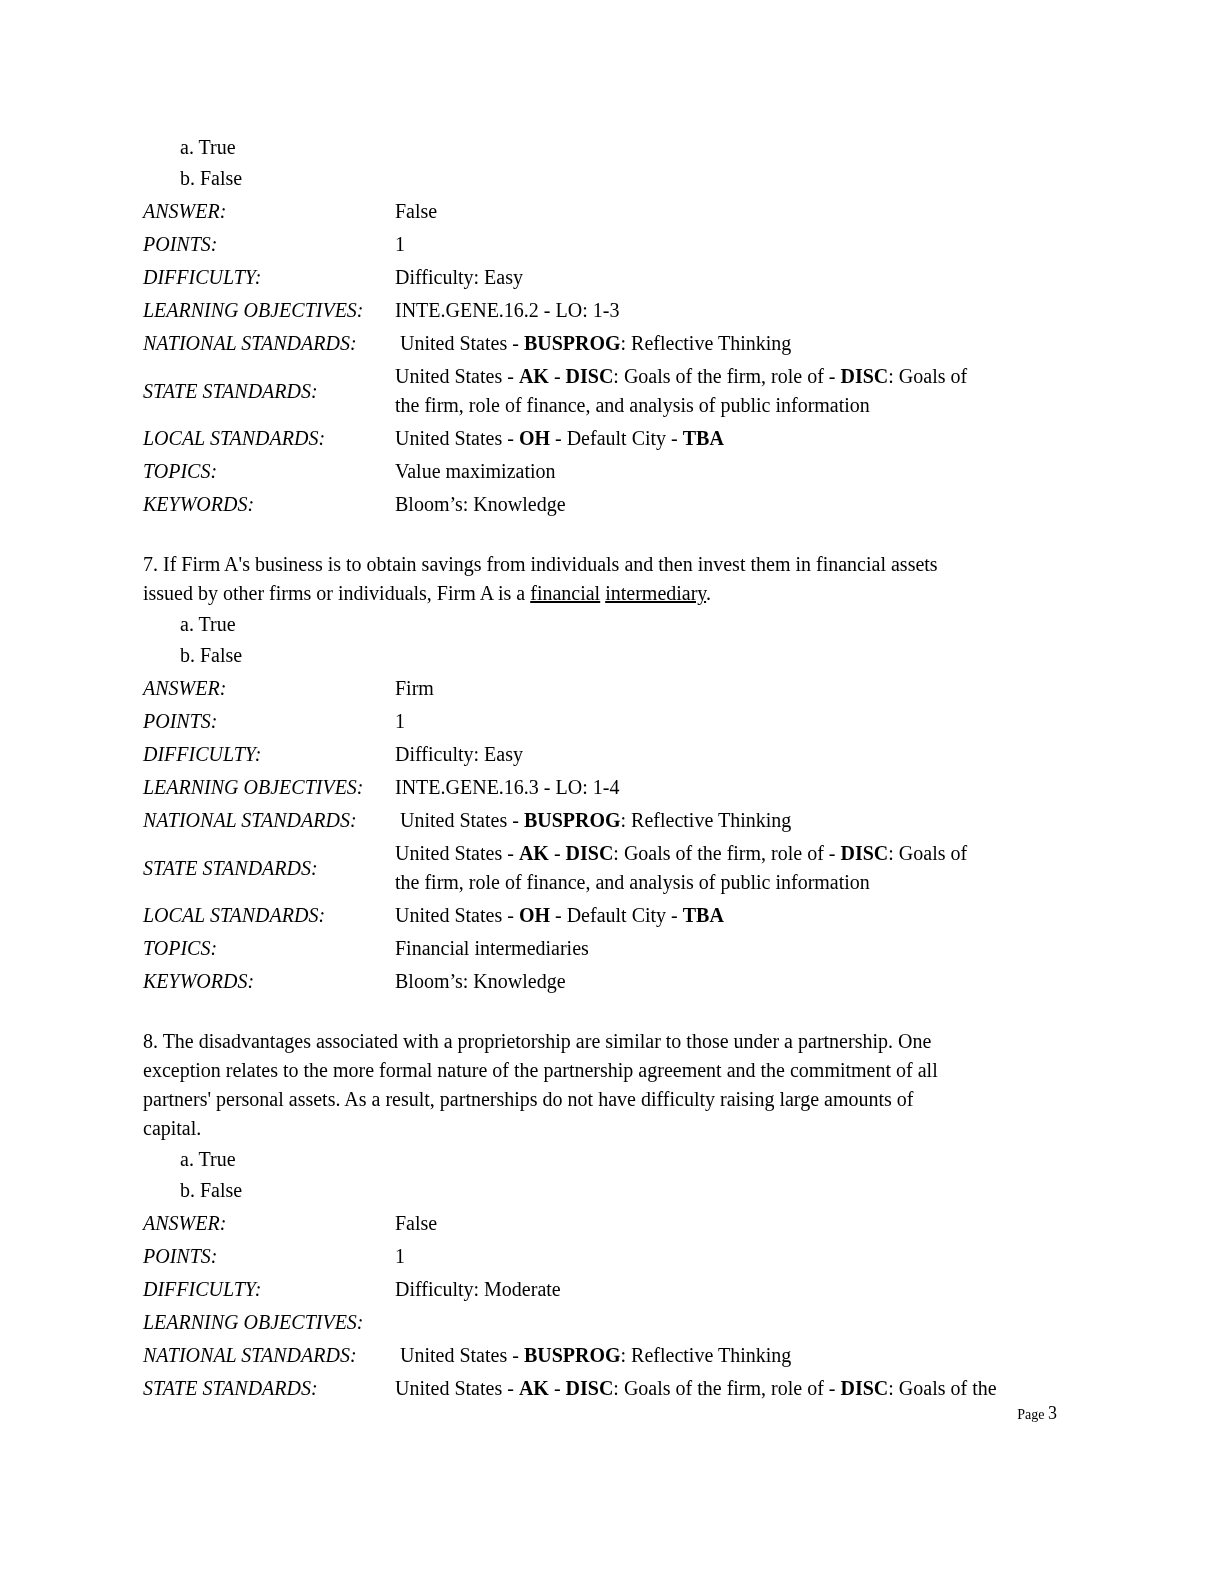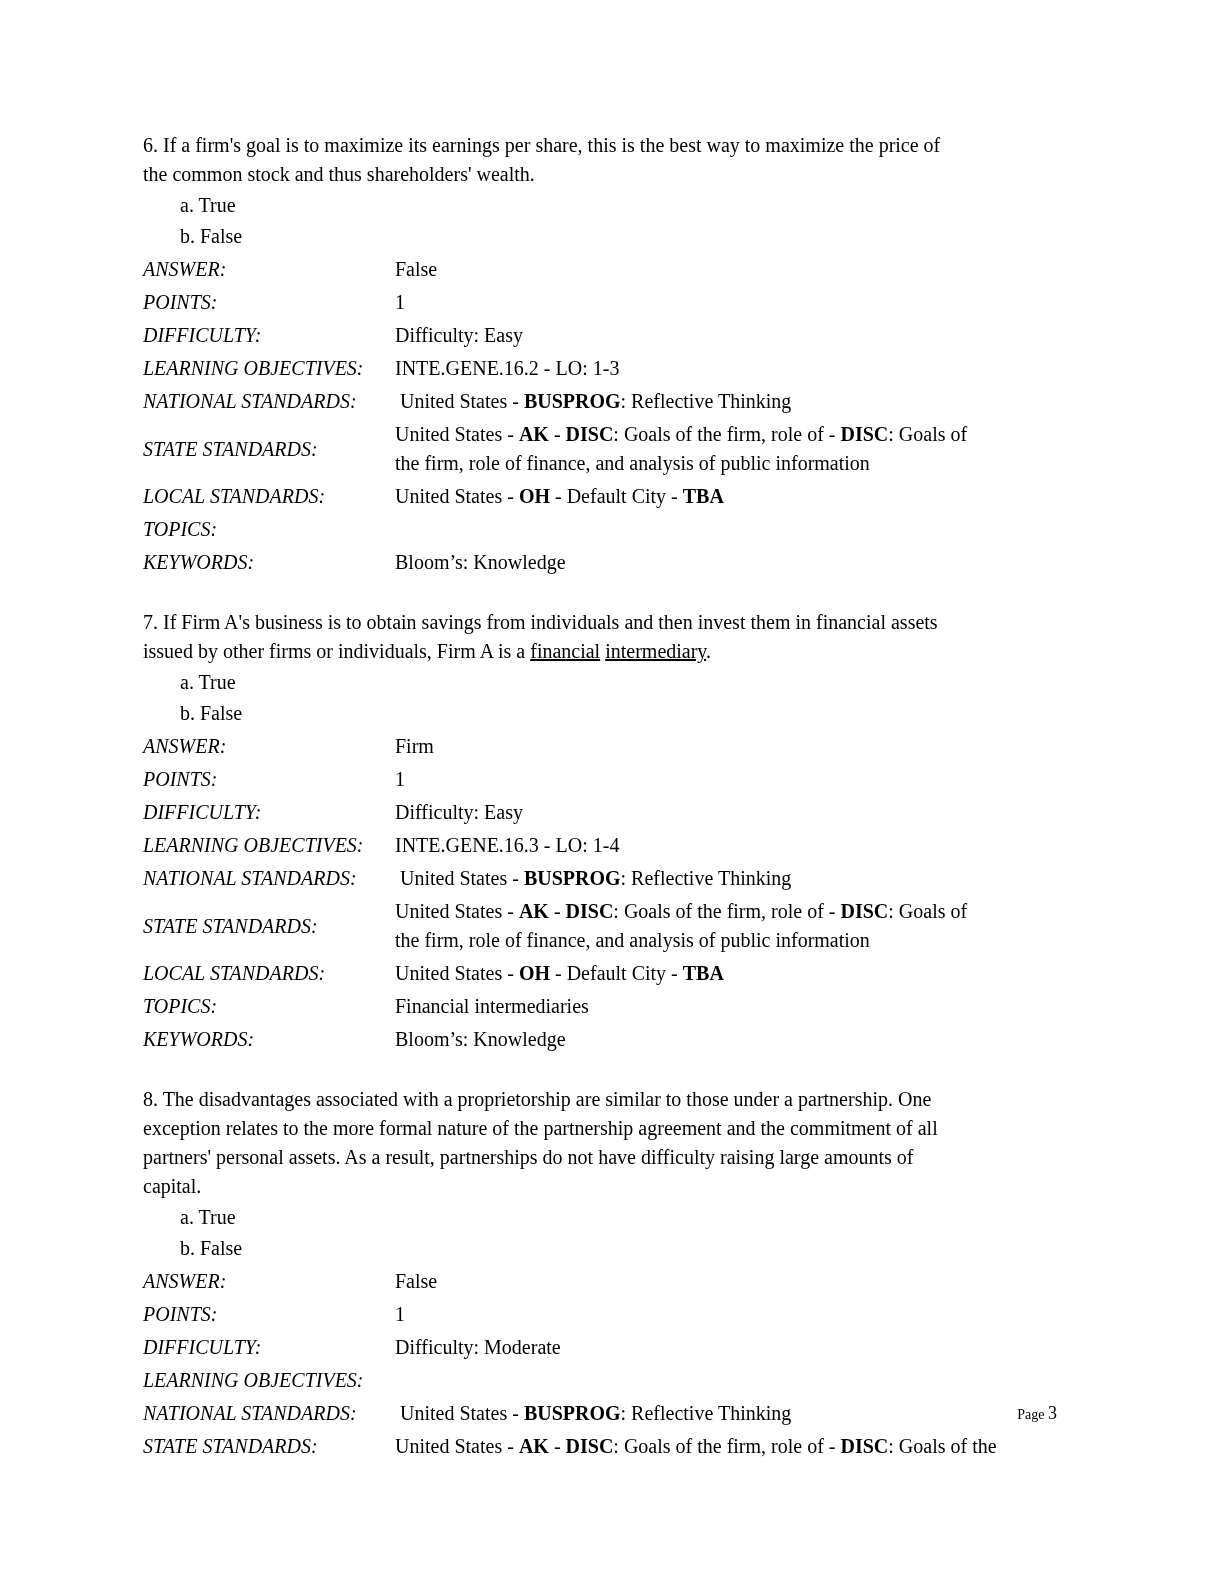--- a/index.html
+++ b/index.html
@@ -56,22 +56,20 @@
     line-height: 22px;
   }
   .pagenum { font-size: 18px; }
 </style>
 </head>
 <body>
 
 <div class="page">
   <div class="content">
   <section class="question">
-    <p class="qtext"><span>6. If a firm's goal is to maximize its earnings per share, this is the best way to maximize the price of
-the common stock and thus shareholders' wealth.</span></p>
     <div class="choices">
           <div class="choice">a. True</div>
           <div class="choice">b. False</div>
         </div>
     <div class="meta">
           <div class="meta-row">
             <div class="meta-label">ANSWER:</div>
             <div class="meta-value"><span>False</span></div>
           </div>
           <div class="meta-row">
@@ -94,20 +92,21 @@
             <div class="meta-label">STATE STANDARDS:</div>
             <div class="meta-value"><span>United States - </span><span class="seg-b">AK</span><span> - </span><span class="seg-b">DISC</span><span>: Goals of the firm, role of - </span><span class="seg-b">DISC</span><span>: Goals of
 the firm, role of finance, and analysis of public information</span></div>
           </div>
           <div class="meta-row">
             <div class="meta-label">LOCAL STANDARDS:</div>
             <div class="meta-value"><span>United States - </span><span class="seg-b">OH</span><span> - Default City - </span><span class="seg-b">TBA</span></div>
           </div>
           <div class="meta-row">
             <div class="meta-label">TOPICS:</div>
+            <div class="meta-value"><span>Value maximization</span></div>
           </div>
           <div class="meta-row">
             <div class="meta-label">KEYWORDS:</div>
             <div class="meta-value"><span>Bloom’s: Knowledge</span></div>
           </div>
         </div>
   </section>
 
   <section class="question">
     <p class="qtext"><span>7. If Firm A's business is to obtain savings from individuals and then invest them in financial assets

